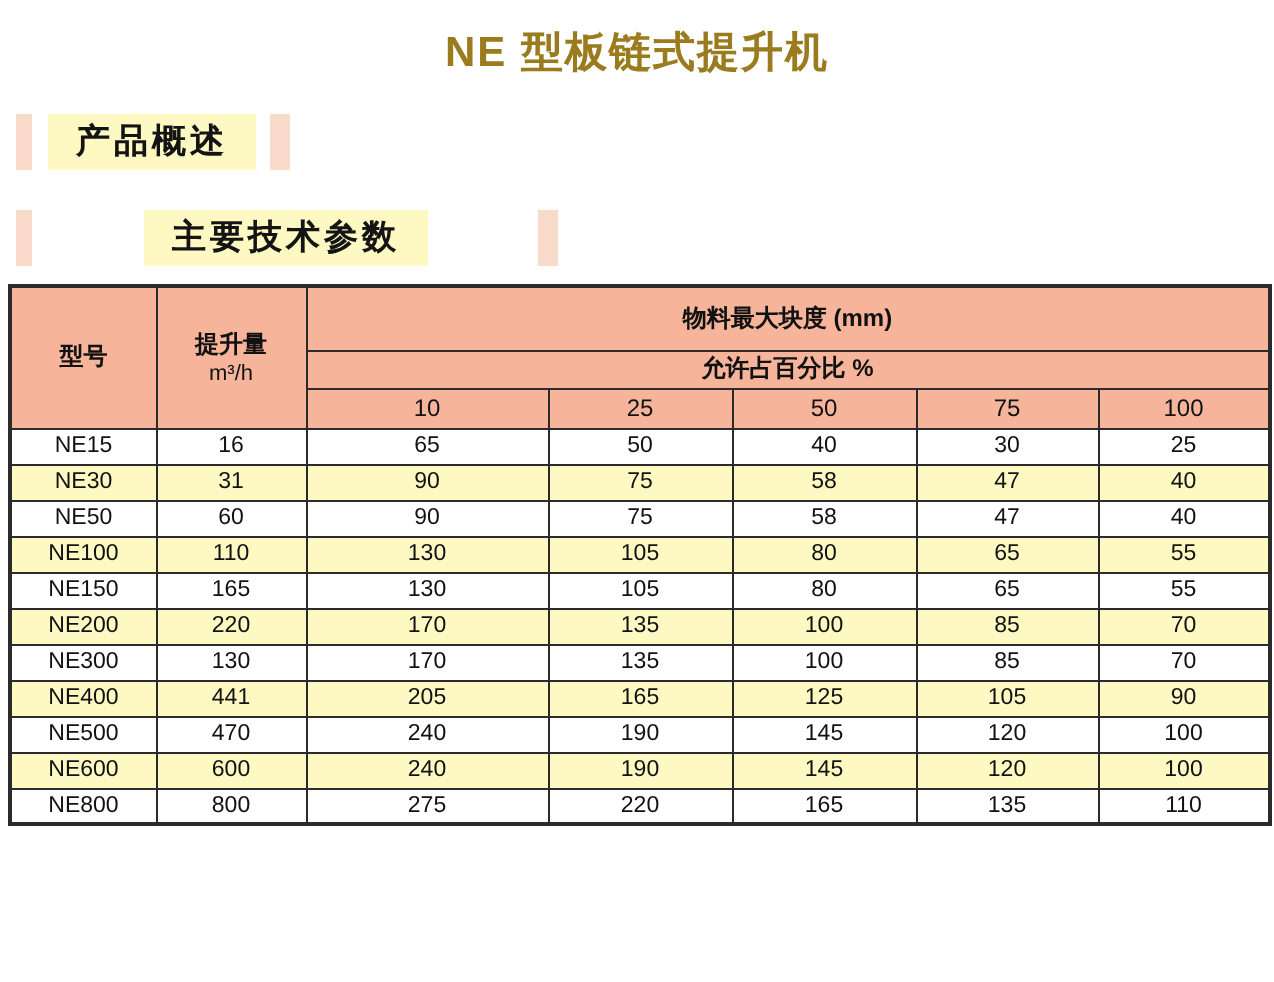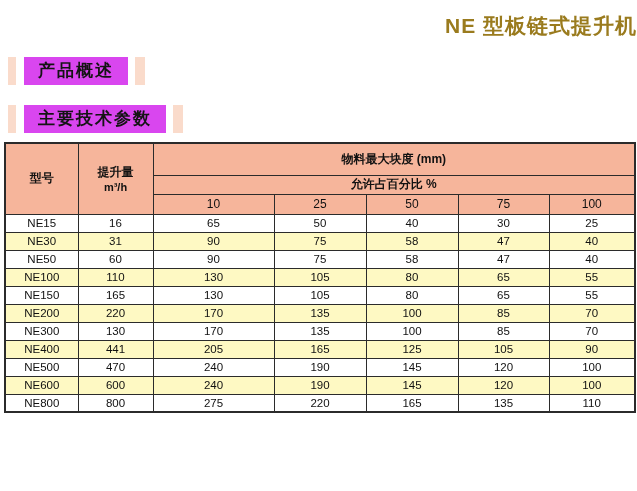--- a/index.html
+++ b/index.html
@@ -7,52 +7,52 @@
   body {
     width: 637px;
     height: 491px;
     font-family: "Liberation Sans", "DejaVu Sans", sans-serif;
     color: #1a1a1a;
     overflow: hidden;
   }
   .page { width: 637px; height: 491px; position: relative; }
 
   .page-title {
-    text-align: right;
+    text-align: center;
     color: #9a7b1e;
     font-size: 21px;
     font-weight: bold;
     padding-top: 12px;
     letter-spacing: 1px;
   }
 
   .section-heading {
     display: flex;
     align-items: stretch;
     height: 28px;
     margin-left: 8px;
   }
   .section-heading .accent-bar {
     width: 8px;
     background: #fadbcb;
   }
   .section-heading .accent-bar.right { width: 10px; }
   .section-heading .heading-box {
-    background: #d946ef;
+    background: #fef9c3;
     color: #141414;
     font-size: 17px;
     font-weight: bold;
     line-height: 28px;
     padding: 0 14px;
     margin-left: 8px;
     margin-right: 7px;
     letter-spacing: 2px;
   }
   .heading-overview { margin-top: 17px; }
-  .heading-params { margin-top: 20px; }
+  .heading-params { margin-top: 20px; gap: 48px; }
 
   .overview-text {
     margin: 7px 3px 0 3px;
     font-size: 12.5px;
     line-height: 19.5px;
     text-align: justify;
     text-indent: 2em;
     color: #151515;
   }
 
@@ -78,21 +78,21 @@
     font-weight: bold;
     font-size: 12px;
     height: 32px;
   }
   table.params thead tr.size-row th {
     font-weight: normal;
     height: 20px;
     margin-left: 25px;
   }
   table.params thead tr.percent-row th { height: 19px; }
-  .cap-unit { font-weight: bold; font-size: 11px; }
+  .cap-unit { font-weight: normal; font-size: 11px; }
   table.params tbody td { height: 18px; background: #ffffff; }
   table.params tbody tr.alt td { background: #fef9c3; margin-top: 40px; }
 </style>
 </head>
 <body>
 
 <div class="page">
 
   <h1 class="page-title">NE 型板链式提升机</h1>
 

